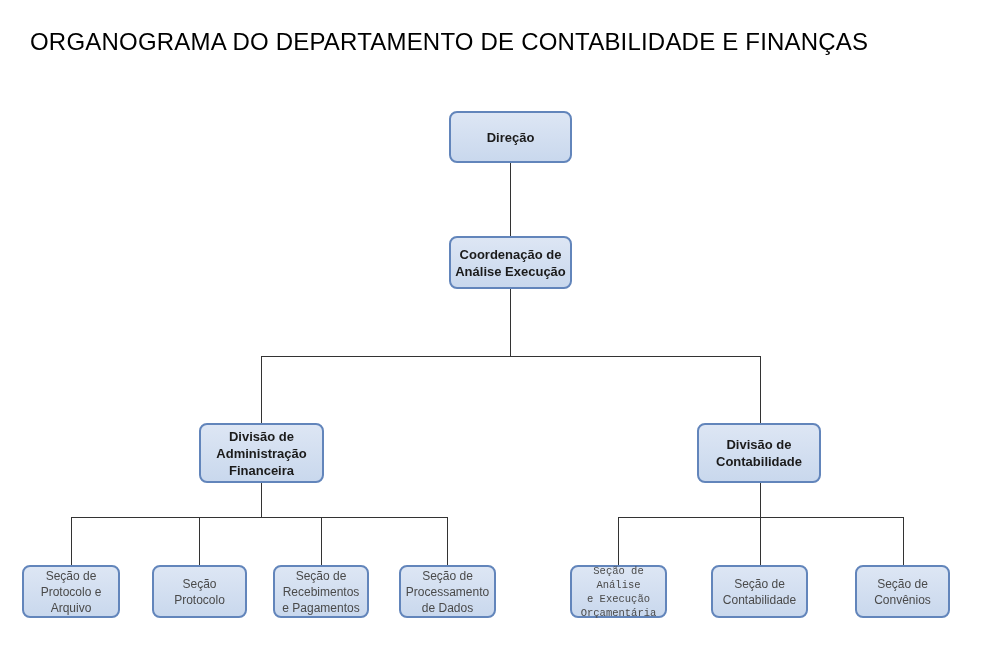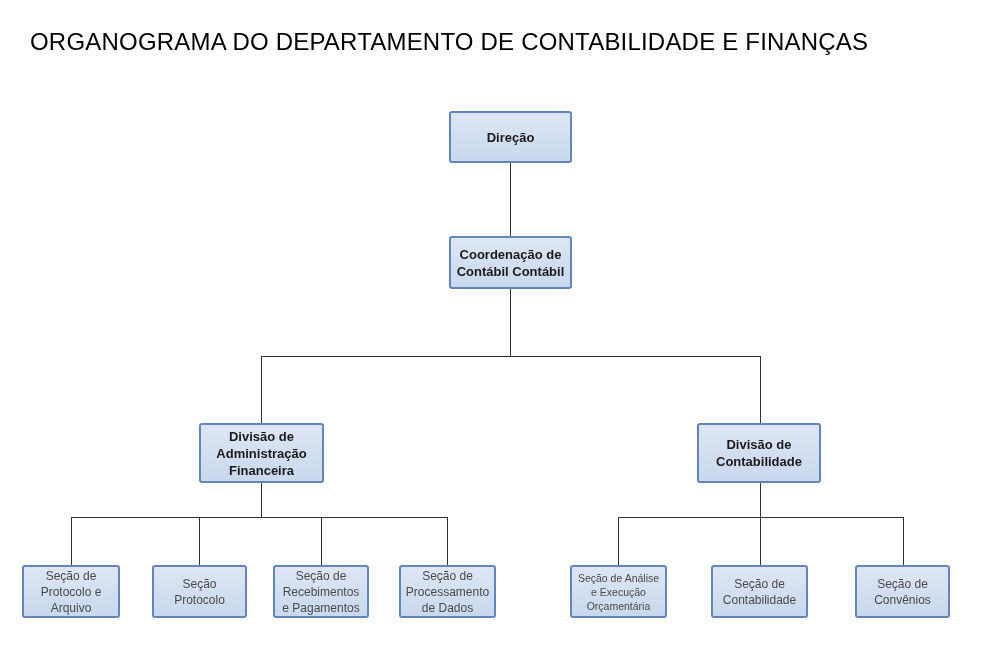--- a/index.html
+++ b/index.html
@@ -29,21 +29,21 @@
   .vline, .hline {
     position: absolute;
     background: var(--connector, #333333);
   }
   .vline { width: 1px; }
   .hline { height: 1px; }
   .node {
     position: absolute;
     box-sizing: border-box;
     border: 2px solid var(--node-border, #6285bb);
-    border-radius: 3px;
+    border-radius: 8px;
     background: linear-gradient(180deg,
       var(--node-fill-top, #dde6f4) 0%,
       var(--node-fill-bottom, #c9d8ed) 100%);
     display: flex;
     align-items: center;
     justify-content: center;
     text-align: center;
   }
   .node .lbl { white-space: pre-line; }
   .node.bold {
@@ -88,21 +88,21 @@
   <div class="vline" style="left:618px; top:517px; height:48px;"></div>
   <div class="vline" style="left:760px; top:517px; height:48px;"></div>
   <div class="vline" style="left:903px; top:517px; height:48px;"></div>
 
   <div class="node bold" style="left:449px; top:111px; width:123px; height:52px;">
     <span class="lbl">Direção</span>
   </div>
 
   <div class="node bold" style="left:449px; top:236px; width:123px; height:53px;">
     <span class="lbl">Coordenação de
-Contábil Contábil</span>
+Análise Execução</span>
   </div>
 
   <div class="node bold" style="left:199px; top:423px; width:125px; height:60px;">
     <span class="lbl">Divisão de
 Administração
 Financeira</span>
   </div>
 
   <div class="node bold" style="left:697px; top:423px; width:124px; height:60px;">
     <span class="lbl">Divisão de
@@ -125,21 +125,21 @@
 Recebimentos
 e Pagamentos</span>
   </div>
 
   <div class="node leaf" style="left:399px; top:565px; width:97px; height:53px;">
     <span class="lbl">Seção de
 Processamento
 de Dados</span>
   </div>
 
-  <div class="node leaf small" style="left:570px; top:565px; width:97px; height:53px;">
+  <div class="node leaf small" style="left:570px; top:565px; width:97px; height:53px;font-family:Liberation Mono, monospace;">
     <span class="lbl">Seção de Análise
 e Execução
 Orçamentária</span>
   </div>
 
   <div class="node leaf" style="left:711px; top:565px; width:97px; height:53px;">
     <span class="lbl">Seção de
 Contabilidade</span>
   </div>
 

